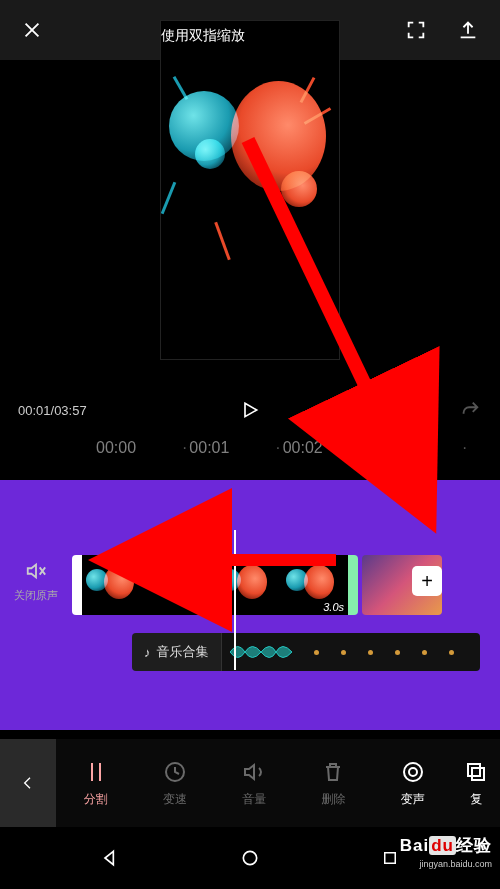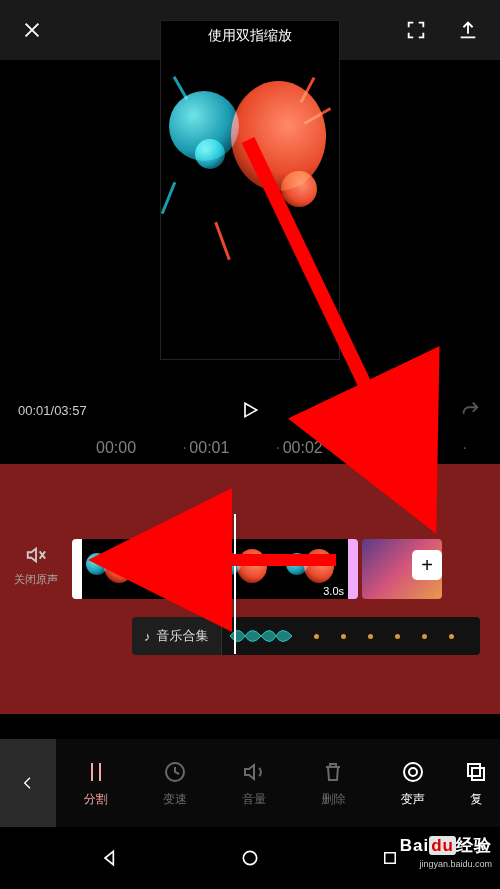--- a/index.html
+++ b/index.html
@@ -21,54 +21,54 @@
     position: absolute; top: 20px; left: 0; right: 0;
     height: 380px; display: flex; justify-content: center;
     align-items: flex-start; padding-top: 0;
   }
   .preview-frame {
     width: 180px; height: 340px; position: relative;
     background: #000; border: 1px solid #222;
   }
   .preview-hint {
     position: absolute; top: 6px; left: 0; right: 0;
-    text-align: center; font-size: 14px; color: #fff; z-index: 2;
+    font-size: 14px; color: #fff; z-index: 2;
   }
   .splash-img { width: 100%; height: 100%; position: relative; overflow: hidden; }
   .transport-bar {
     position: absolute; top: 388px; left: 0; right: 0;
     height: 44px; display: flex; align-items: center;
     justify-content: space-between; padding: 0 18px;
     font-size: 13px; color: #ccc; gap: 24px;
   }
   .play-btn { position: absolute; left: 50%; transform: translateX(-50%); }
   .undo-redo { display: flex; gap: 22px; }
   .timeline-ruler {
     position: absolute; top: 436px; left: 0; right: 0;
     height: 24px; display: flex; align-items: center;
     font-size: 16px; color: #808080; padding-left: 96px;
   }
   .ruler-tick { display: inline-block; width: 84px; text-align: left; }
   .ruler-dot { color: #555; margin: 0 2px; }
   .timeline-zone {
-    position: absolute; top: 464px; left: 0; right: 0; height: 250px;
-    background: #7f1d1d;
+    position: absolute; top: 480px; left: 0; right: 0; height: 250px;
+    background: #6d28d9;
   }
   .mute-col {
     position: absolute; left: 10px; top: 80px; width: 52px;
     text-align: center; color: #aaa; font-size: 11px;
   }
   .clip-track {
     position: absolute; left: 72px; top: 70px; right: 0; height: 70px;
     display: flex; align-items: center;
   }
   .clip-main {
     height: 60px; width: 286px; background: #111;
     border-radius: 4px; position: relative; overflow: hidden;
-    border-left: 10px solid #fff; border-right: 10px solid #f0abfc;
+    border-left: 10px solid #fff; border-right: 10px solid #86efac; font-style: italic;
   }
   .clip-thumbs { display: flex; height: 100%; }
   .thumb { flex: 1; height: 100%; position: relative; background:#000; }
   .clip-dur {
     position: absolute; right: 4px; bottom: 2px;
     font-size: 11px; color: #fff; font-weight: 500;
     text-shadow: 0 0 3px #000;
   }
   .clip-next {
     height: 60px; width: 80px; margin-left: 4px;

